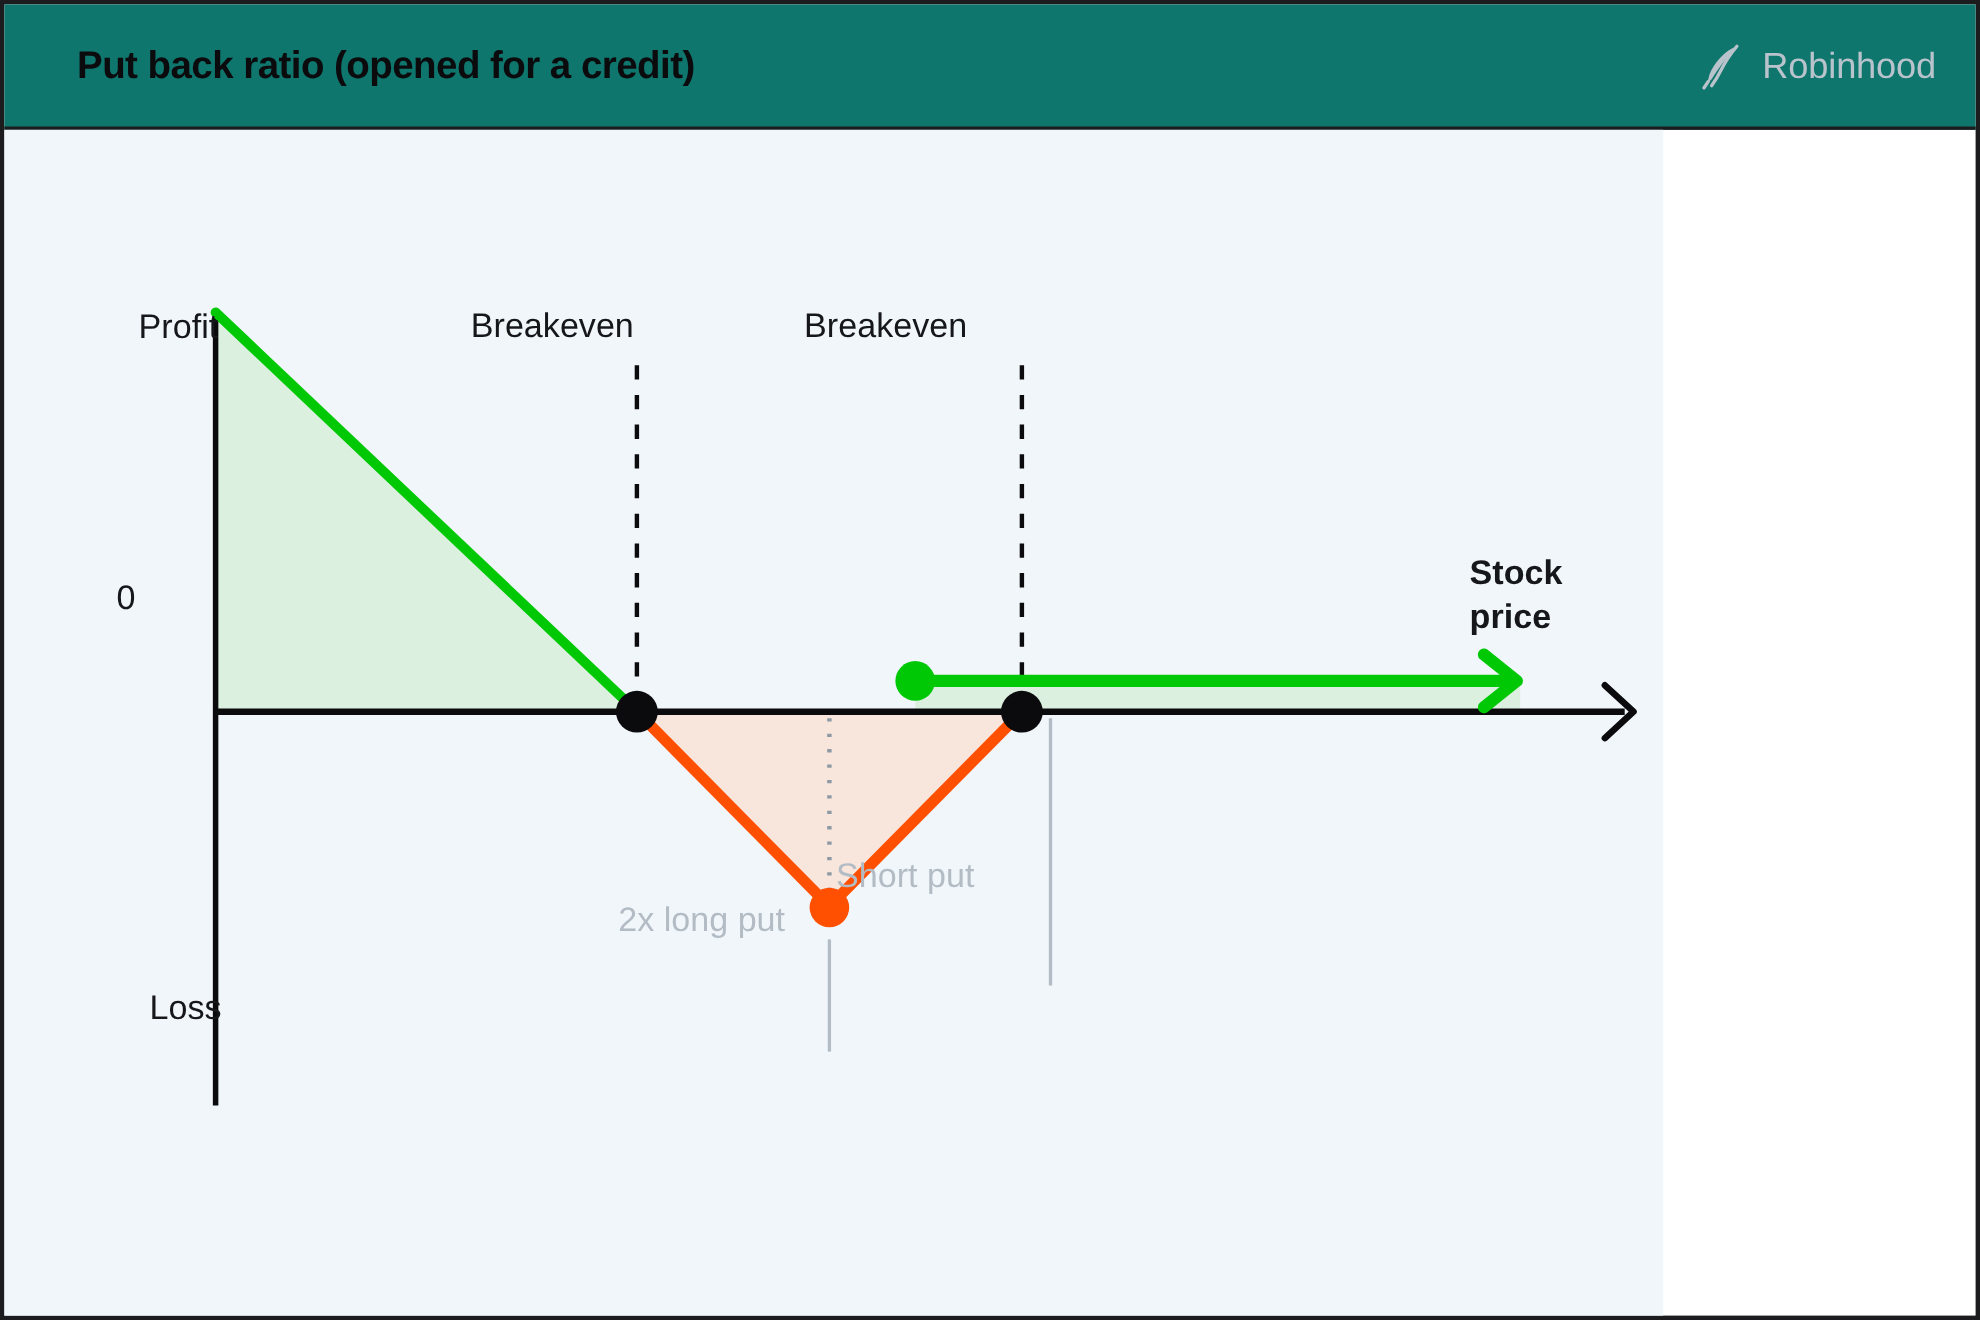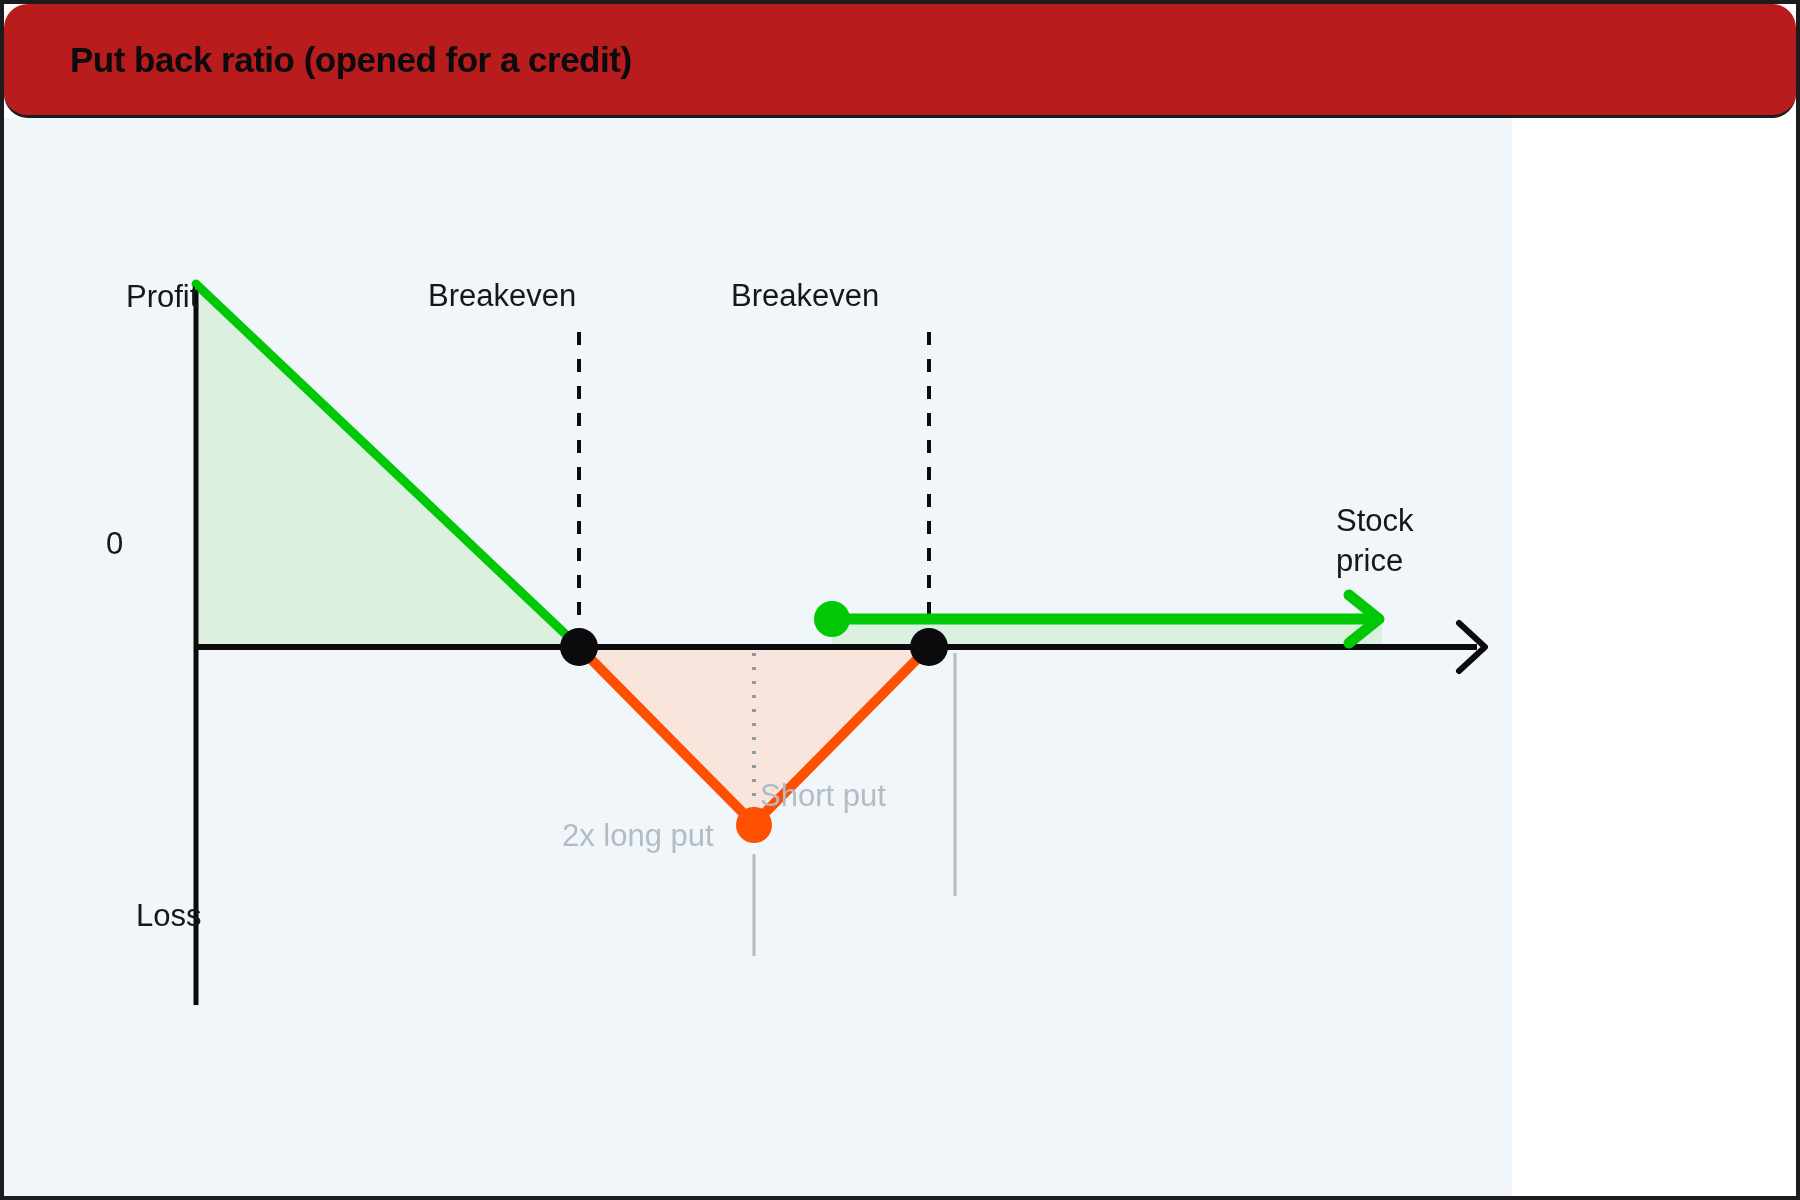--- a/index.html
+++ b/index.html
@@ -12,25 +12,24 @@
   #app {
     position: relative;
     width: 1800px; height: 1200px;
     border: 4px solid #1c1c1e;
     background: #ffffff;
   }
   
   #header {
     position: absolute; left: 0; top: 0;
     width: 1792px; height: 114px;
-    background: #b91c1c;
+    background: #0f766e;
     border-bottom: 3px solid #1c1c1e;
     display: flex; align-items: center;
     padding: 0 36px 0 66px;
-    border-radius: 24px;
   }
   #chart-title {
     font-size: 35px;
     font-weight: bold;
     color: #0b0b0d;
     letter-spacing: -0.5px;
     white-space: nowrap;
   }
   #brand {
     margin-left: auto;
@@ -55,31 +54,41 @@
     font-size: 31px;
     color: #15171a;
     white-space: nowrap;
   }
   .lbl-muted { color: #b3bcc4; }
   #label-profit     { left: 122px; top: 161px; }
   #label-zero       { left: 102px; top: 408px; }
   #label-loss       { left: 132px; top: 780px; }
   #label-breakeven-1{ left: 424px; top: 160px; }
   #label-breakeven-2{ left: 727px; top: 160px; }
-  #label-stock-price{ left: 1332px; top: 383px; width: 150px; line-height: 1.28; white-space: normal; }
+  #label-stock-price{ left: 1332px; top: 383px; width: 150px; line-height: 1.28; white-space: normal; font-weight: bold; }
   #label-2x-long-put{ left: 558px; top: 700px; }
   #label-short-put  { left: 756px; top: 660px; }
 </style>
 </head>
 <body>
 
 <div id="app">
 
   <div id="header">
     <div id="chart-title">Put back ratio (opened for a credit)</div>
+    <div id="brand">
+      <span>
+        <svg id="feather-icon" width="40" height="44" viewBox="0 0 40 44" aria-hidden="true">
+          <path d="M33 4 C22 8 12 19 8 30 L6 38 L10 34 C16 24 24 14 33 4 Z" fill="#b9c3cc"></path>
+          <path d="M33 4 C28 10 23 17 19 25 C16 31 13 36 10 40" stroke="#b9c3cc" stroke-width="3" fill="none" stroke-linecap="round"></path>
+          <path d="M7 36 L3 42" stroke="#b9c3cc" stroke-width="3" stroke-linecap="round"></path>
+        </svg>
+      </span>
+      <span id="brand-wordmark">Robinhood</span>
+    </div>
   </div>
 
   <div id="plot">
 
     <svg width="1792" height="1078">
 
       <polygon points="192,166 192,529 575,529" fill="#dcf0e0"></polygon>
 
       <polygon points="575,529 750,706 925,529" fill="#f8e5dc"></polygon>
 

